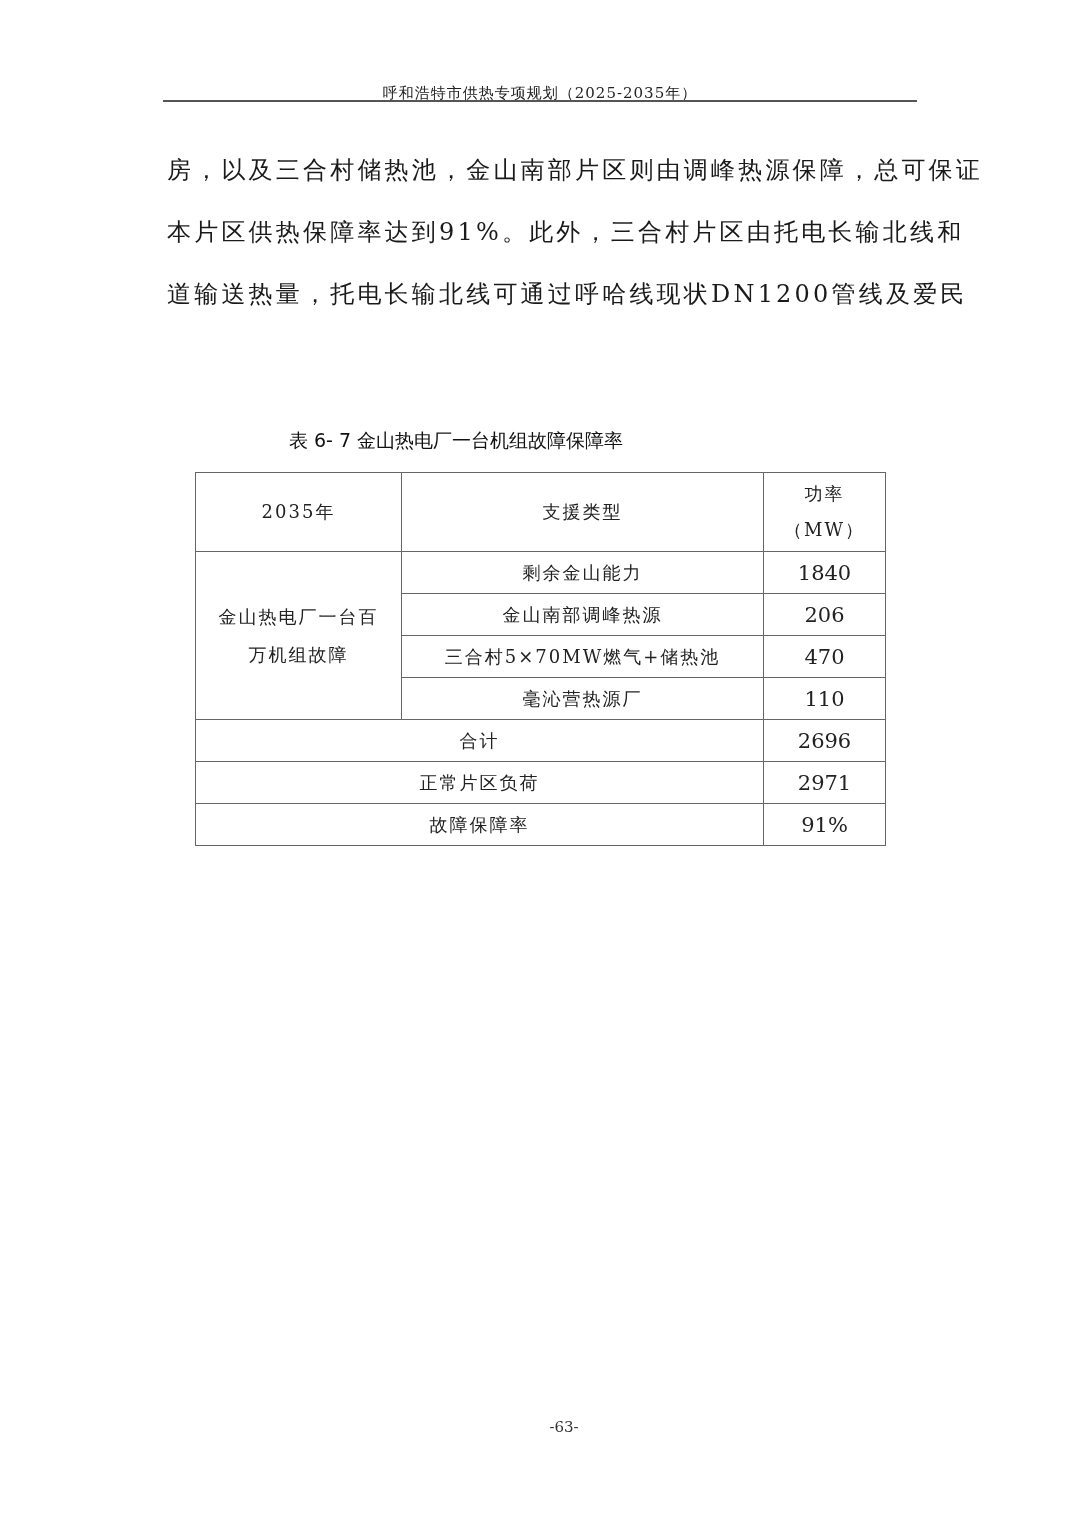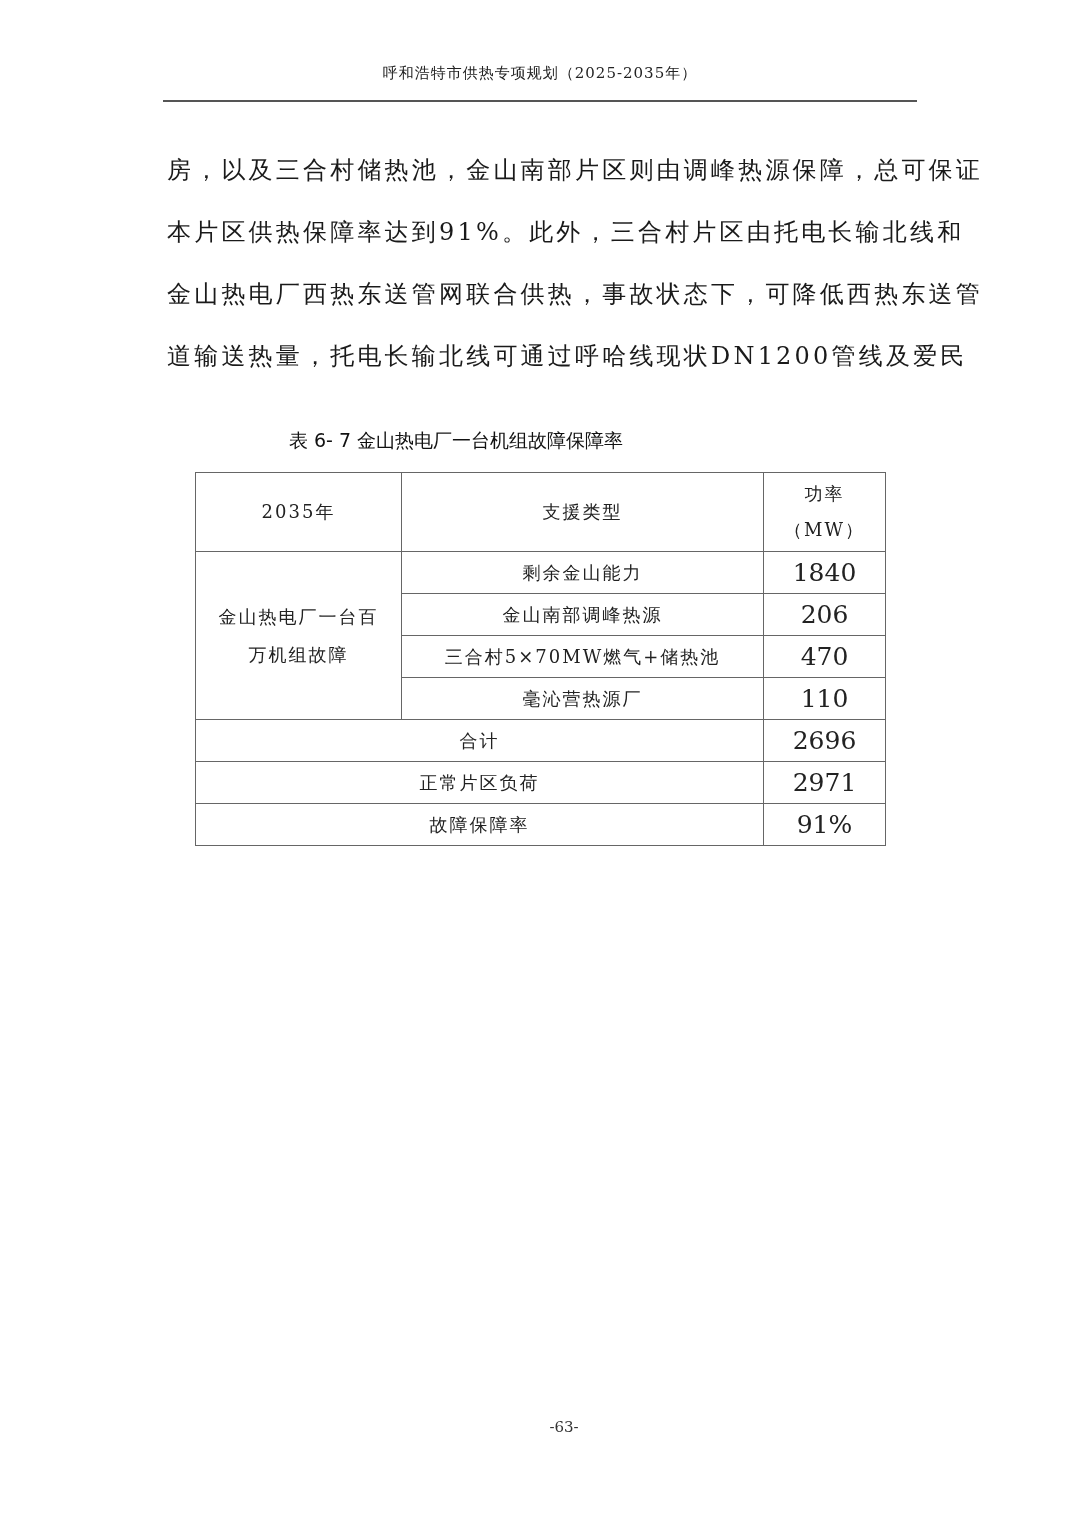--- a/index.html
+++ b/index.html
@@ -1,44 +1,43 @@
 <!DOCTYPE html>
 <html><head>
 <meta charset="utf-8">
 <style>
   html, body { margin:0; padding:0; }
   body { width:1080px; height:1527px; background:#ffffff; position:relative; overflow:hidden;
          font-family:"DejaVu Serif","Liberation Serif",serif; color:#1a1a1a; }
-  .header { position:absolute; left:163px; top:64px; width:754px; text-align:center;
+  .header { position:absolute; left:163px; top:84px; width:754px; text-align:center;
             font-size:15px; letter-spacing:1px; color:#222; }
   .header-rule { position:absolute; left:163px; top:100px; width:754px; height:2px; background:#555; }
   .body-text { position:absolute; left:163px; top:137px; width:760px; font-size:24px;
                line-height:58px; letter-spacing:3.2px; color:#1a1a1a; }
   .body-text p { margin:4px; white-space:nowrap; }
   .caption { position:absolute; left:0; width:912px; top:428px; text-align:center;
              font-family:"DejaVu Sans","Liberation Sans",sans-serif; font-size:19px; color:#111; }
   table { position:absolute; left:195px; top:472px; border-collapse:collapse;
           font-size:18px; color:#222; }
   td { border:1.5px solid #666; text-align:center; vertical-align:middle; padding:0; letter-spacing:2px; }
-  td.num { font-size:25px; letter-spacing:0; }
+  td.num { font-size:21px; letter-spacing:0; }
   .c1 { width:205px; } .c2 { width:361px; } .c3 { width:121px; }
   .r-head td { height:78px; }
   .r-row td { height:41px; }
   .page-num { position:absolute; left:0; width:1080px; top:1418px; text-align:center; font-size:15px; color:#333;margin-left:24px; }
 </style>
 </head>
 <body>
 
 <div class="header">呼和浩特市供热专项规划（2025-2035年）</div>
 <div class="header-rule"></div>
 
 <div class="body-text">
   <p>房，以及三合村储热池，金山南部片区则由调峰热源保障，总可保证</p>
   <p>本片区供热保障率达到91%。此外，三合村片区由托电长输北线和</p>
-  <p>金山热电厂西热东送管网联合供热，事故状态下，可降低西热东送管</p>
   <p>道输送热量，托电长输北线可通过呼哈线现状DN1200管线及爱民</p>
 </div>
 
 <div class="caption">表 6- 7 金山热电厂一台机组故障保障率</div>
 
 <table>
   <tbody>
       <tr class="r-head">
     <td class="c1">2035年</td>
     <td class="c2">支援类型</td>

